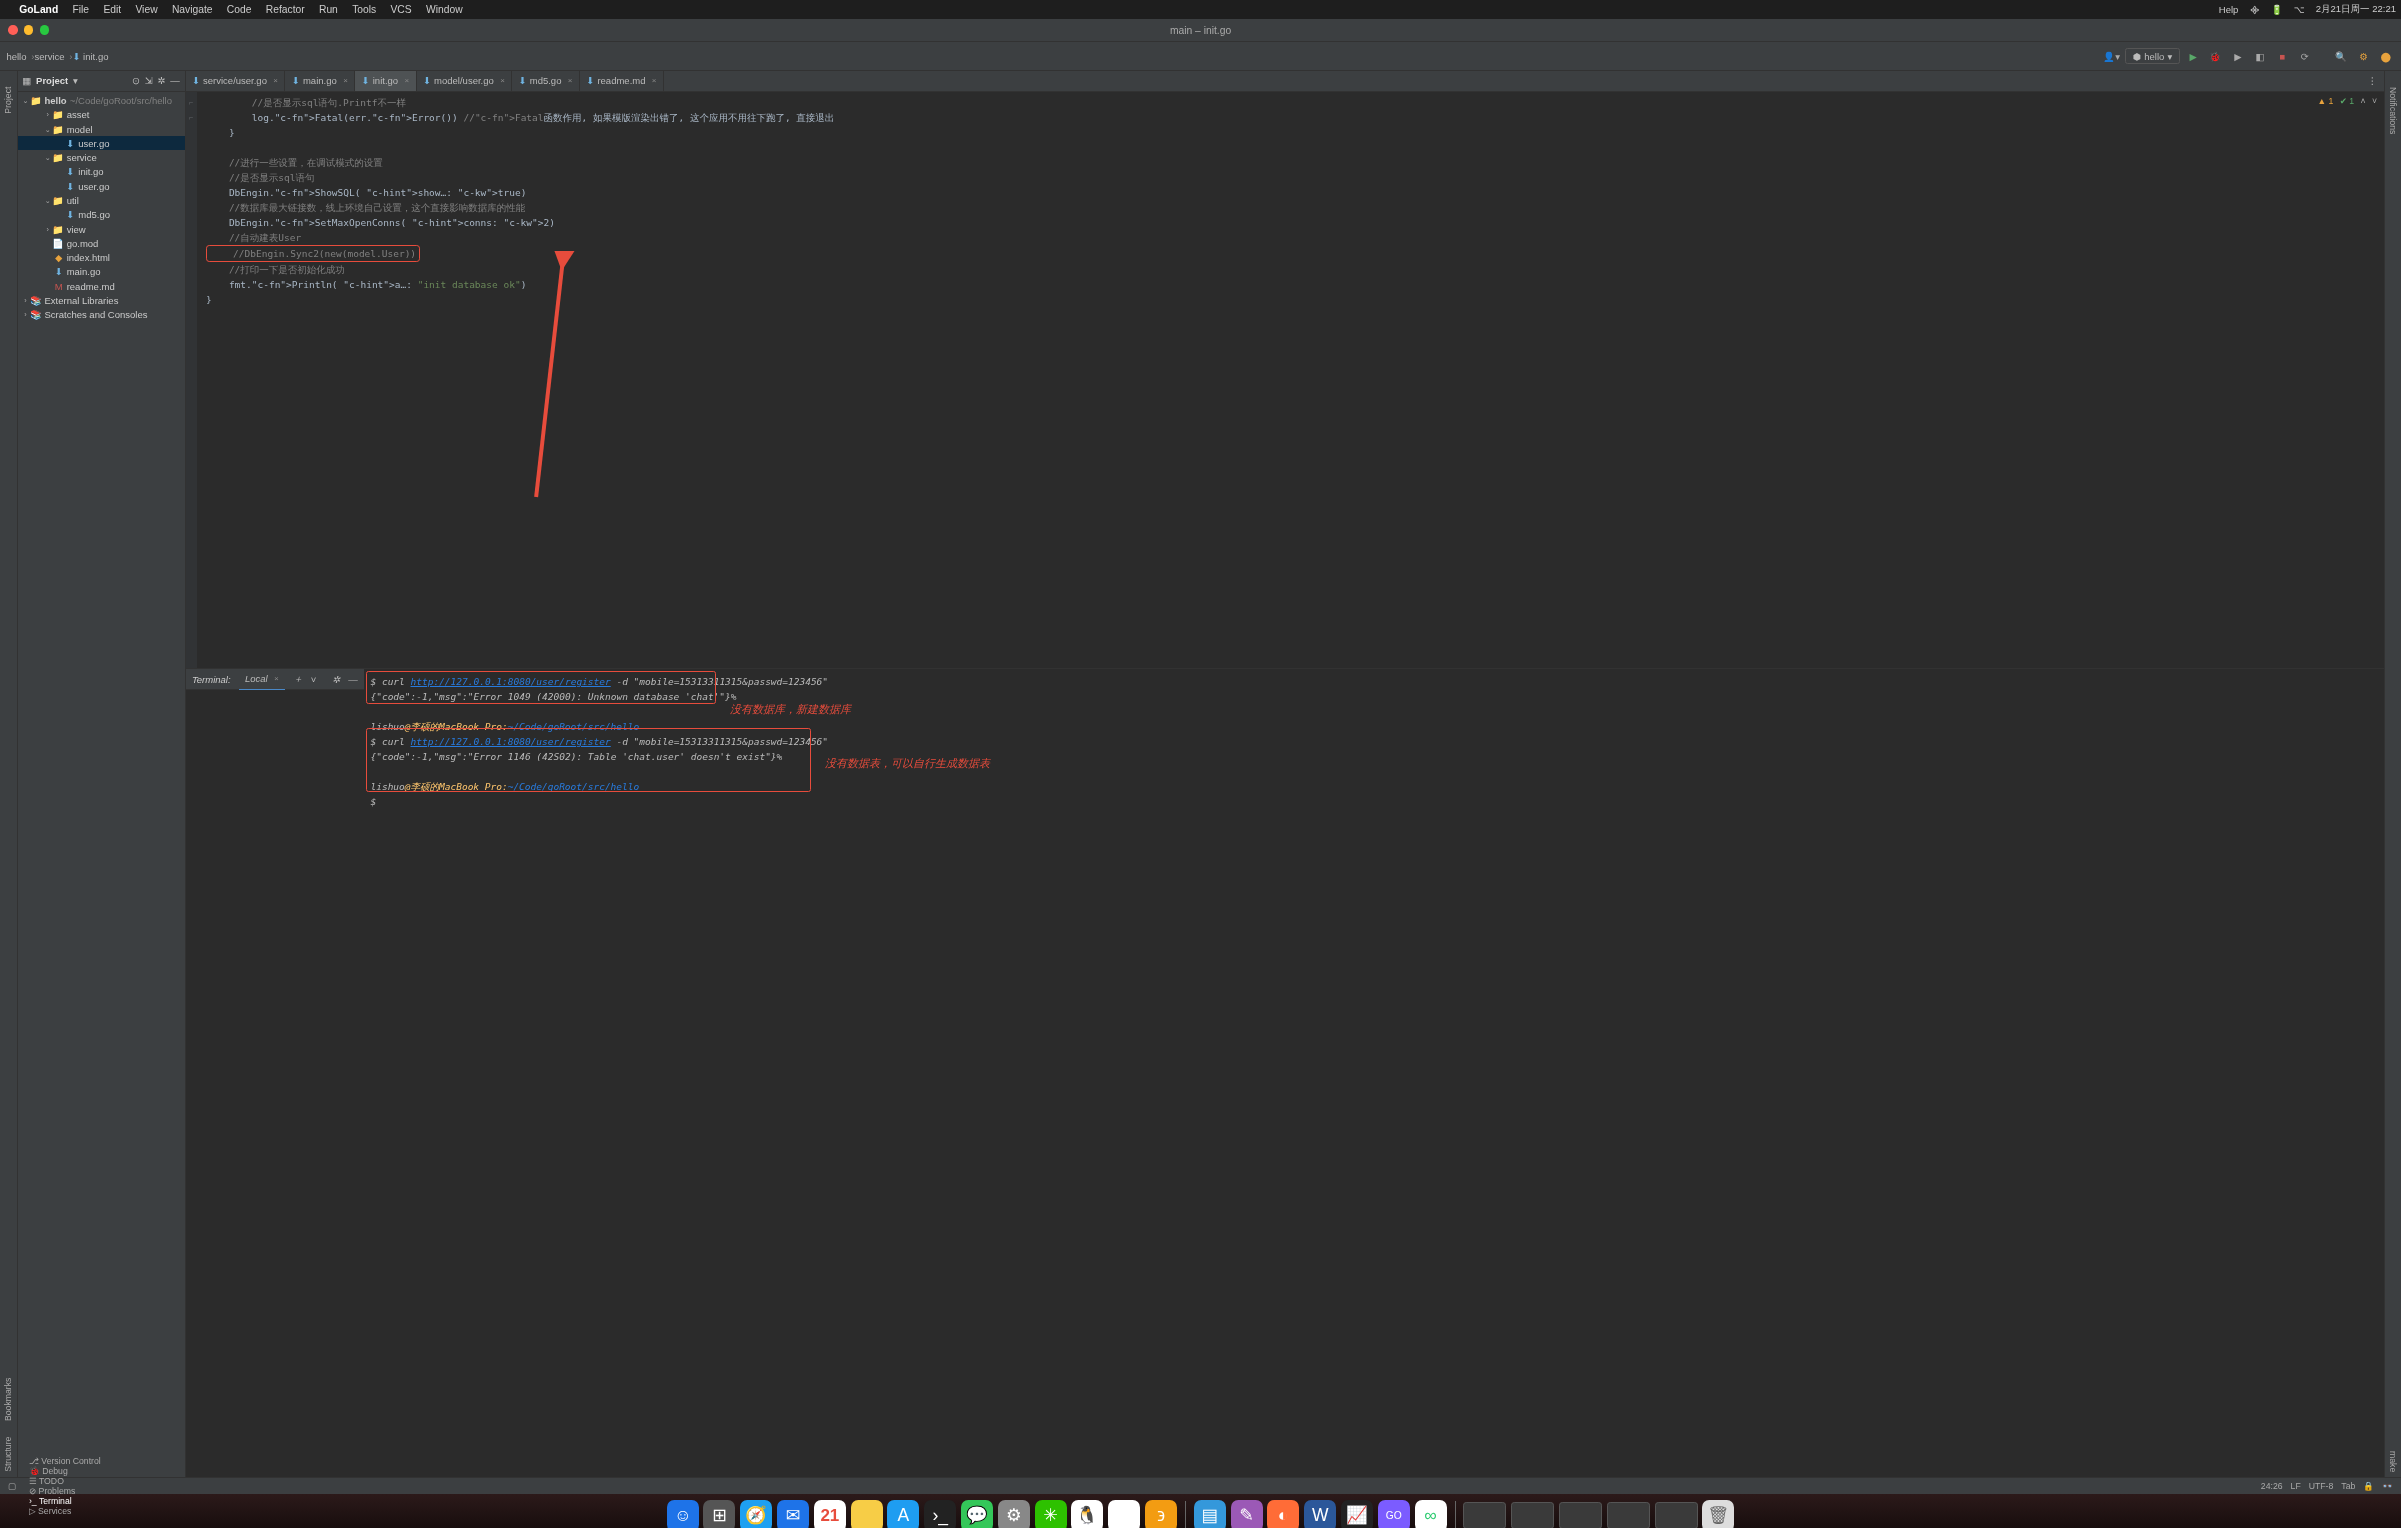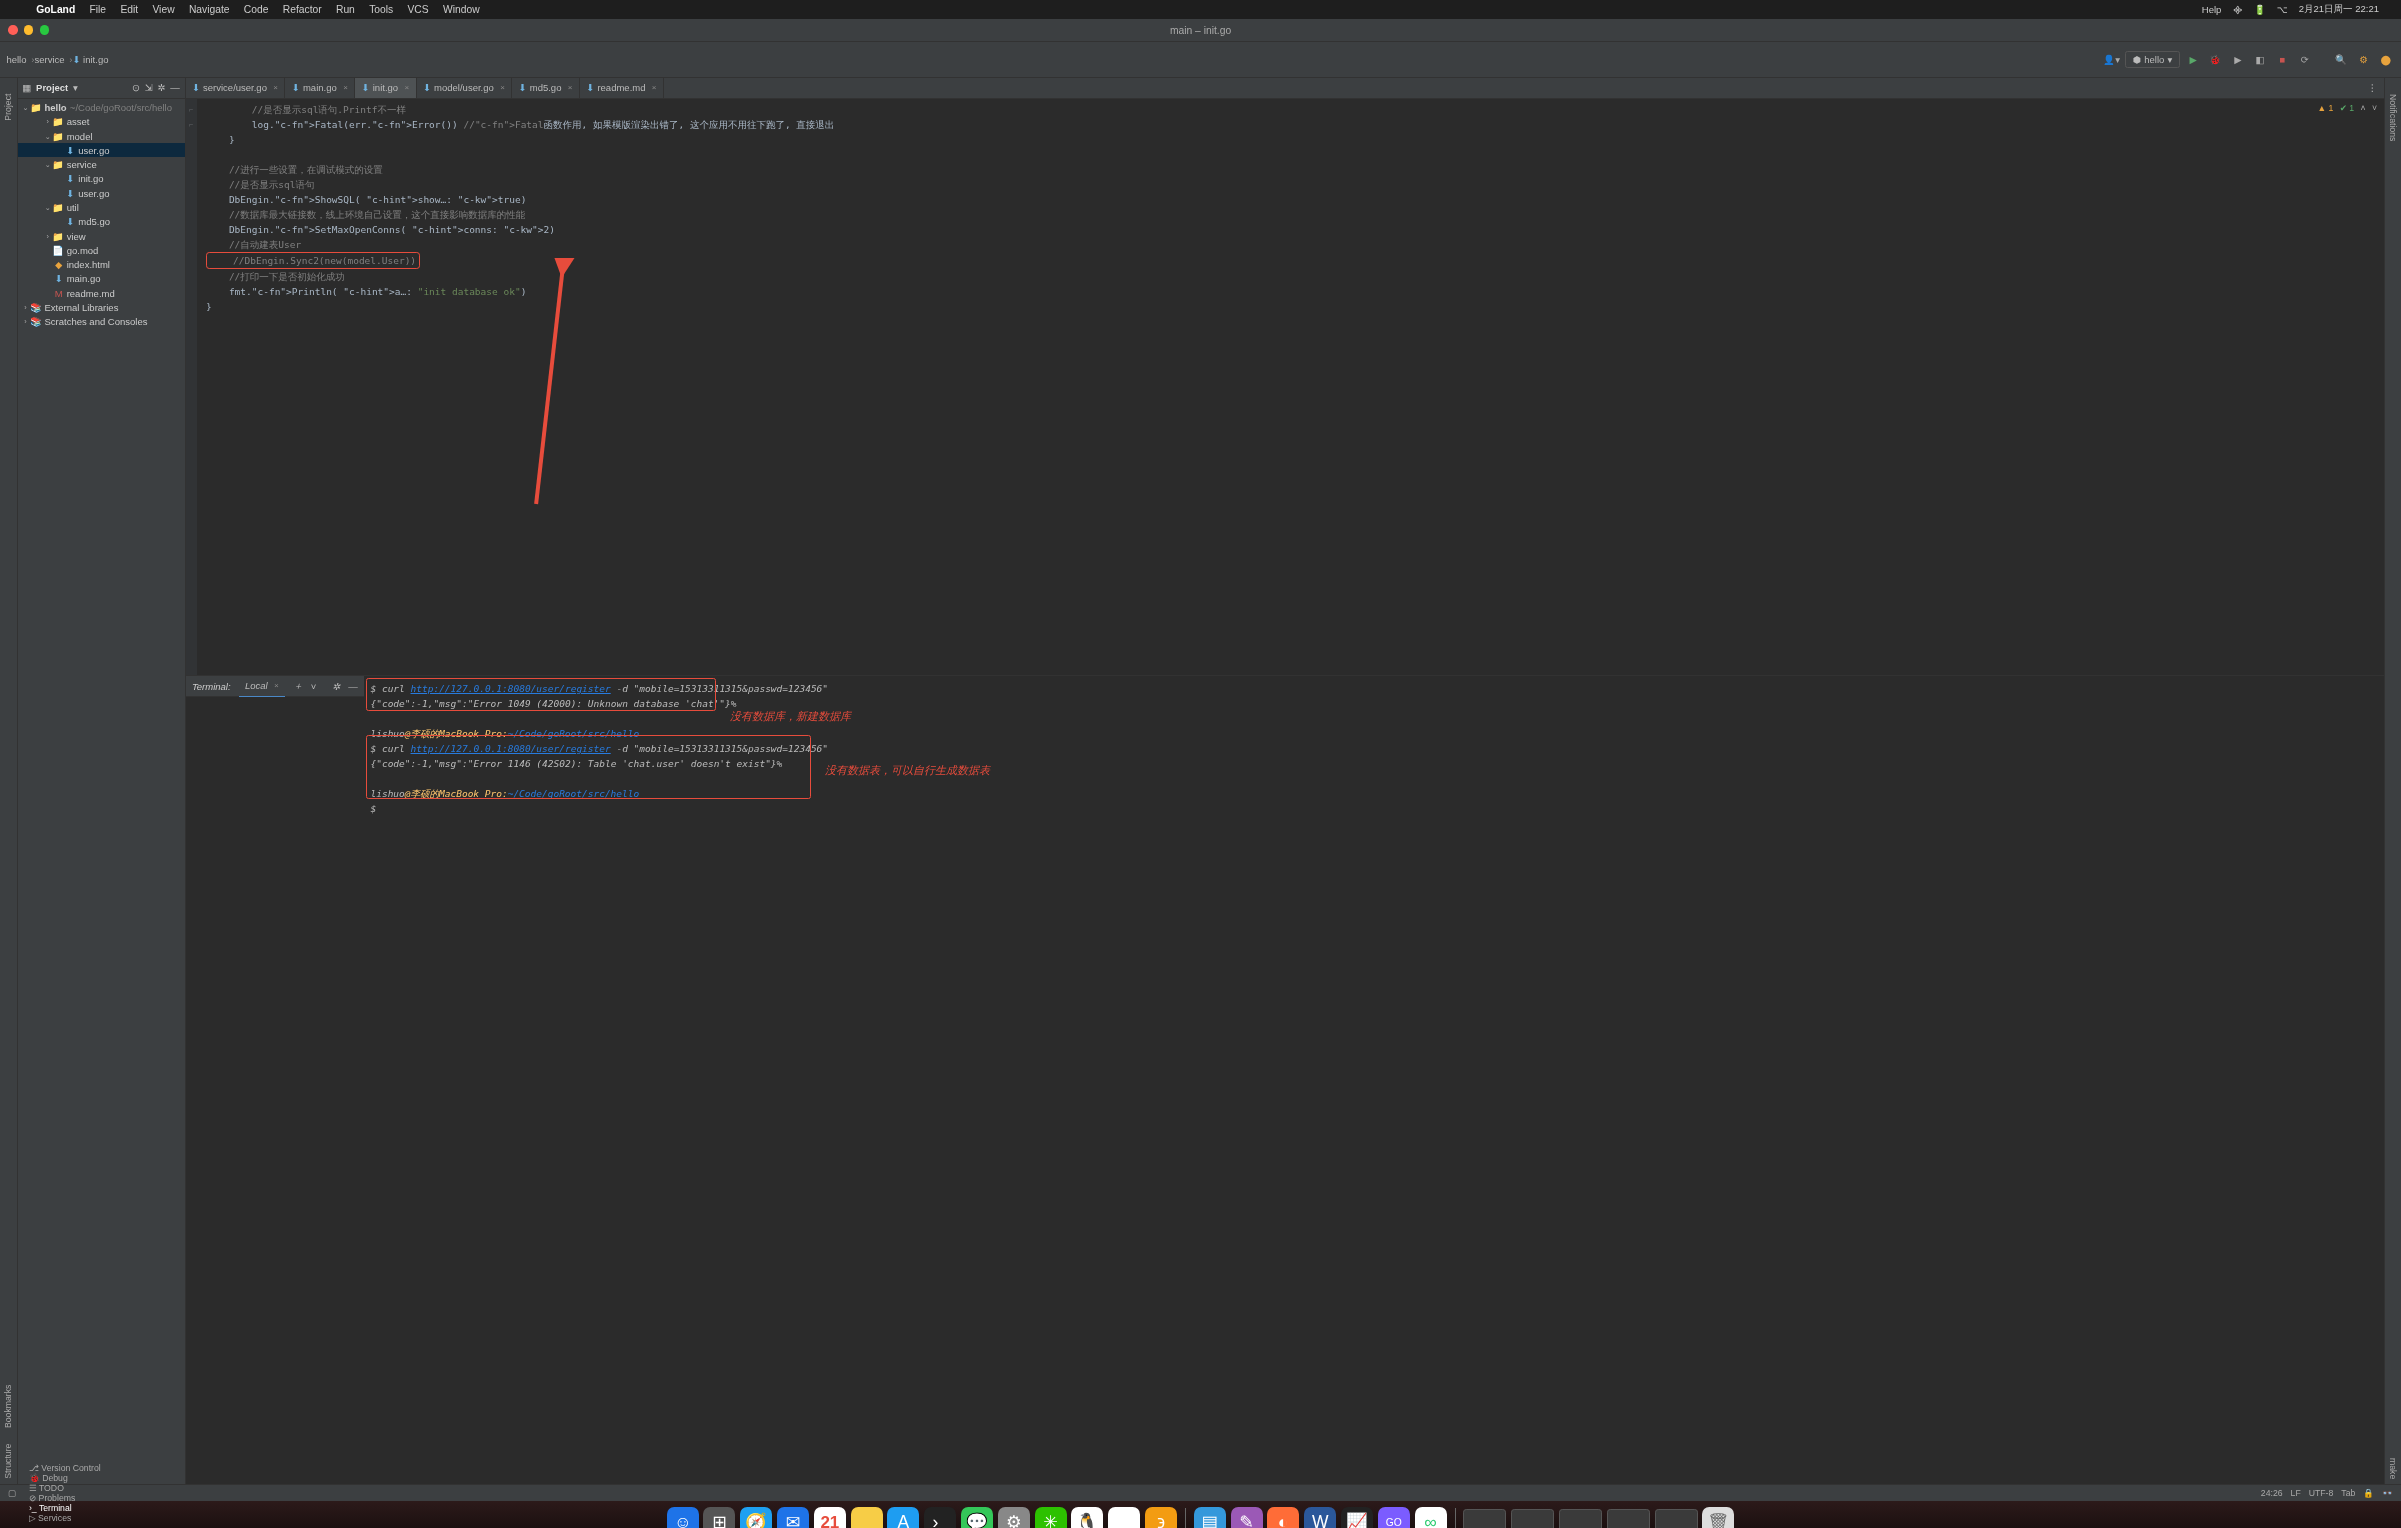--- a/index.html
+++ b/index.html
@@ -1,33 +1,33 @@
 <!DOCTYPE html>
 <html style="font-size:12.7px"><head>
 <meta charset="utf-8">
 <style>
 * { margin: 0; padding: 0; box-sizing: border-box; }
 body { font-family: -apple-system, "Helvetica Neue", Arial, sans-serif; background: #2b2b2b; color: #bbbbbb; font-size: 9.5px; overflow: hidden; user-select: none; }
 
 
-.macbar { height: 19px; background: #1e1e1e; display: flex; align-items: center; padding: 0 22px; gap: 14.3px; font-size: 10.3px; color: #ccc; }
+.macbar { height: 19px; background: #1e1e1e; display: flex; align-items: center; padding: 0 5px; gap: 14.3px; font-size: 10.3px; color: #ccc; }
 .macbar .apple { font-size: 11px; }
 .macbar .appname { font-weight: 700; color: #fff; }
 .macbar .right { margin-left: auto; display: flex; gap: 11px; align-items: center; }
 .macbar .right span { font-size: 9.5px; }
 
 
 .titlebar { height: 22px; background: #3c3f41; display: flex; align-items: center; position: relative; }
 .tlights { display: flex; gap: 6.4px; padding-left: 8px; }
 .tlights i { width: 9.5px; height: 9.5px; border-radius: 50%; display: block; }
 .tl-r { background: #ff5f57; } .tl-y { background: #febc2e; } .tl-g { background: #28c840; }
 .titlebar .title { position: absolute; left: 50%; transform: translateX(-50%); color: #aaa; font-size: 10.3px; }
 
 
-.navbar { height: 37px; background: #3c3f41; border-top: 0.8px solid #323232; border-bottom: 0.8px solid #323232; display: flex; align-items: center; padding: 0 6.4px; gap: 4.8px; }
+.navbar { height: 30px; background: #3c3f41; border-top: 0.8px solid #323232; border-bottom: 0.8px solid #323232; display: flex; align-items: center; padding: 0 6.4px; gap: 4.8px; }
 .crumb { color: #bbb; font-size: 9.5px; }
 .crumb::after { content: '›'; margin-left: 4.8px; color: #888; }
 .crumb:last-child::after { content: ''; }
 .navbar .spacer { flex: 1; }
 .nav-btn { width: 17.5px; height: 17.5px; display: flex; align-items: center; justify-content: center; color: #aaa; cursor: pointer; }
 .run-green { color: #59a869; }
 .bug-green { color: #59a869; }
 .run-cfg { border: 0.8px solid #555; border-radius: 2.4px; padding: 1.6px 6.4px; display: flex; align-items: center; gap: 3.2px; }
 
 

